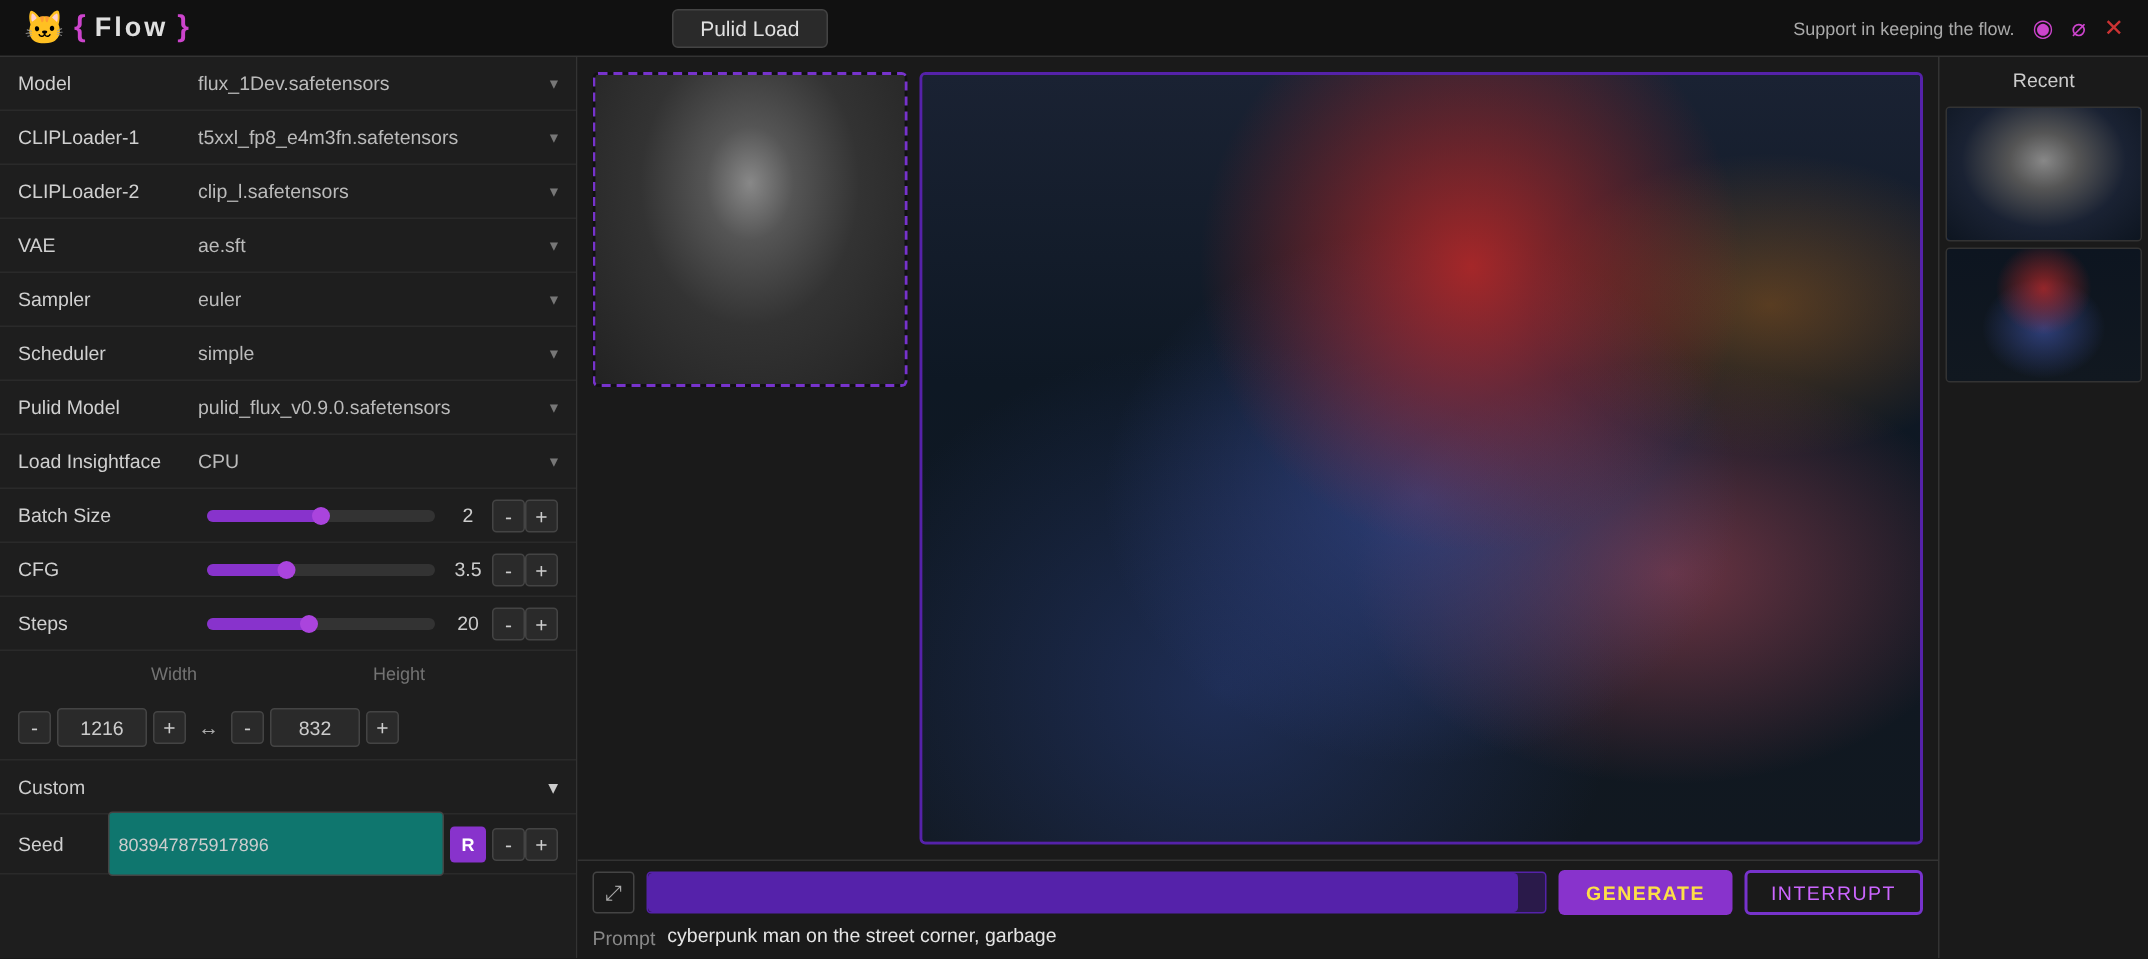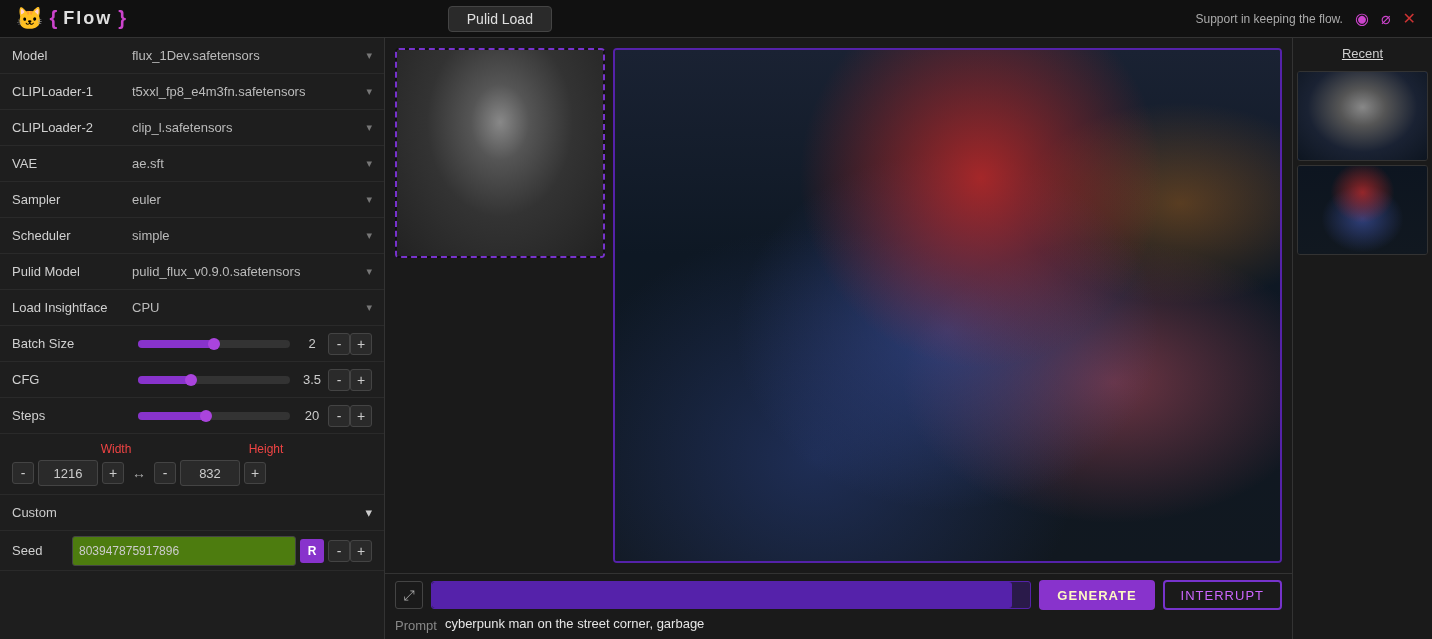--- a/index.html
+++ b/index.html
@@ -175,22 +175,22 @@
     }
 
     
     .wh-row {
       padding: 8px 12px;
       border-bottom: 1px solid #2a2a2a;
     }
     .wh-labels {
       display: flex;
       justify-content: space-around;
-      margin-bottom: 4px;
-      color: #ef4444;
+      margin-bottom: 16px;
+      color: #737373;
       font-size: 12px;
       align-items: center;
     }
     .wh-labels span:first-child { margin-left: 30px; }
     .wh-labels span:last-child { margin-right: 30px; }
     .wh-controls {
       display: flex;
       align-items: center;
       gap: 4px;
     }
@@ -238,27 +238,27 @@
       border-bottom: 1px solid #2a2a2a;
     }
     .seed-label {
       color: #d0d0d0;
       font-size: 13px;
       width: 60px;
       flex-shrink: 0;
     }
     .seed-input {
       flex: 1;
-      background: #4d7c0f;
+      background: #0f766e;
       border: 1px solid #444;
       border-radius: 3px;
       color: #ccc;
       font-size: 12px;
       padding: 3px 6px;
-      height: 30px;
+      height: 43px;
     }
     .seed-r-btn {
       background: #8833cc;
       border: none;
       border-radius: 3px;
       color: #fff;
       font-size: 12px;
       font-weight: bold;
       width: 24px;
       height: 24px;
@@ -339,21 +339,21 @@
     }
     .prompt-progress-fill {
       height: 100%;
       background: #5522aa;
       width: 97%;
       border-radius: 3px;
     }
     .generate-btn {
       background: #8833cc;
       border: none;
-      color: #fef9c3;
+      color: #fde047;
       font-size: 13px;
       font-weight: bold;
       padding: 6px 18px;
       border-radius: 4px;
       cursor: pointer;
       height: 30px;
       letter-spacing: 1px;
     }
     .interrupt-btn {
       background: transparent;
@@ -385,21 +385,20 @@
       flex: 1;
     }
 
     
     .right-panel {
       width: 140px;
       background: #1a1a1a;
       border-left: 1px solid #333;
       flex-shrink: 0;
       padding: 4px;
-      text-decoration: underline;
     }
     .recent-label {
       text-align: center;
       color: #ccc;
       font-size: 13px;
       font-weight: 500;
       margin-bottom: 6px;
       padding: 4px 0;
     }
     .recent-thumb {

